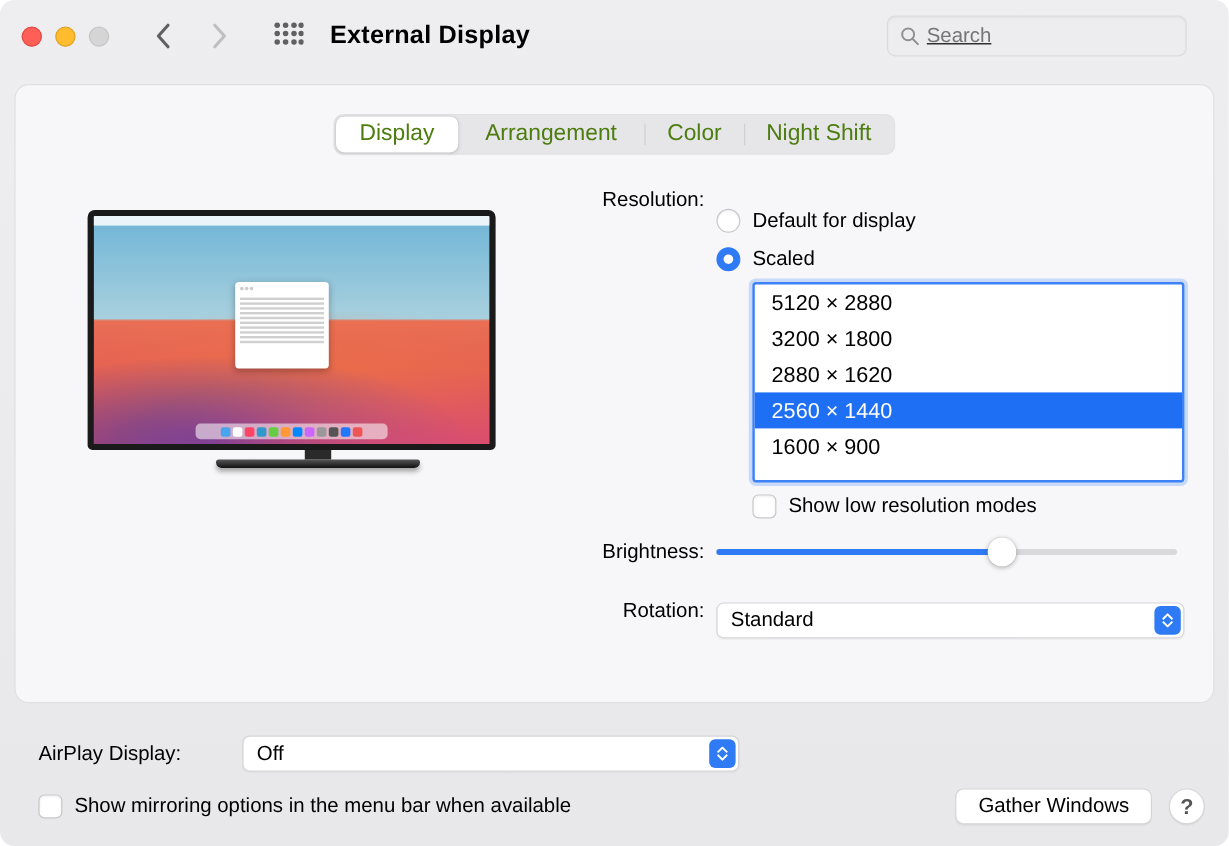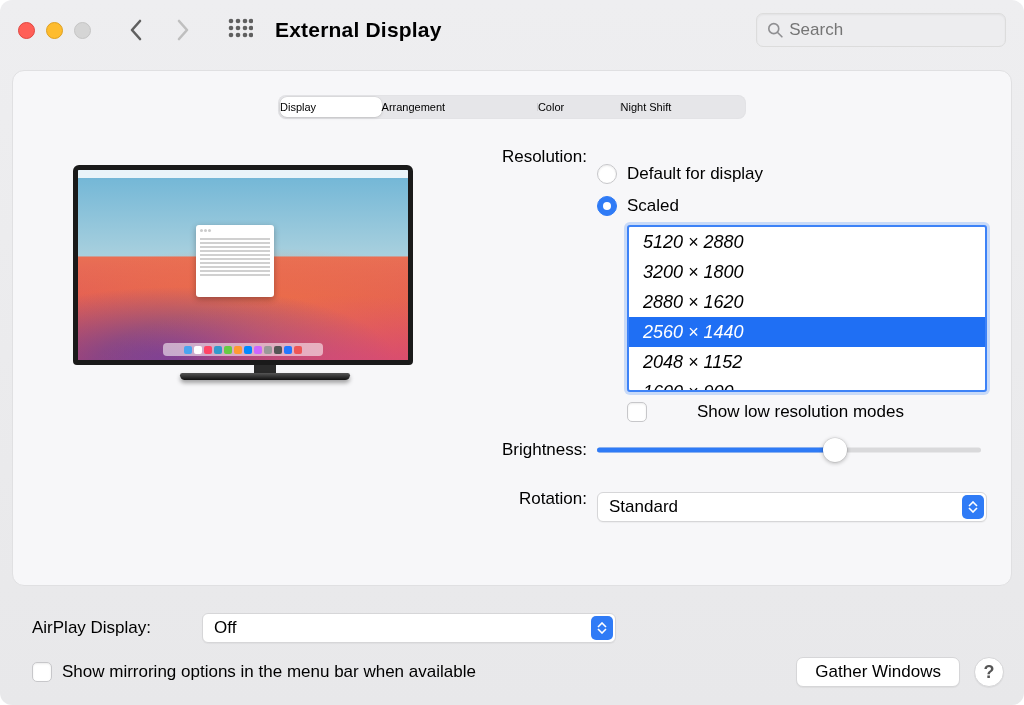--- a/index.html
+++ b/index.html
@@ -36,32 +36,33 @@
   .nav-btn { width: 16px; height: 22px; display:flex; align-items:center; justify-content:center; color:#606060; }
   .nav-btn.disabled { color: #bfbfbf; }
   .grid-icon { margin-right: 22px; display:flex; align-items:center; color:#606060;}
   .title {
     font-weight: 600;
     font-size: 21px;
     letter-spacing: 0.2px;
   }
   .search {
     position: absolute;
-    right: 18px;
+    right: 35px;
     top: 50%;
     transform: translateY(-50%);
     width: 250px;
     height: 34px;
     background: #ededef;
     border: 1px solid #dcdcdc;
     border-radius: 7px;
     display: flex;
     align-items: center;
     padding: 0 10px;
     box-shadow: inset 0 1px 2px rgba(0,0,0,0.05);
+    text-decoration: underline;
   }
   .search svg { color: #8f8f92; margin-right:6px; }
   .search input {
     border: none; background: transparent; outline:none;
     font-size: 17px; color:#808084; width:100%;
   }
   
   .card {
     margin: 10px 12px 0 12px;
     background: #f7f7f9;
@@ -76,22 +77,23 @@
     display: flex;
     width: 468px;
     margin: 0 auto 26px auto;
     background: #e6e6e9;
     border-radius: 8px;
     padding: 2px;
     box-shadow: inset 0 0 2px rgba(0,0,0,0.06);
   }
   .tab {
     padding: 4px 0;
-    font-size: 11px;
-    color: #000000;
+    font-size: 19px;
+    text-align: center;
+    color: #4d7c0f;
     cursor: default;
     position: relative;
   }
   .tab.active {
     background: #fff;
     border-radius: 7px;
     box-shadow: 0 1px 3px rgba(0,0,0,0.12), 0 0 0 0.5px rgba(0,0,0,0.08);
   }
   .tab-divider {
     width:1px; align-self: stretch; margin:6px 0;
@@ -147,24 +149,24 @@
   .radio.selected { border-color:#2f7bf6; background:#2f7bf6; box-shadow:none; }
   .radio.selected::after{ content:""; width:8px; height:8px; background:#fff; border-radius:50%; }
 
   
   .res-listbox {
     margin-left:30px; margin-top:4px;
     border:2px solid #3d82f7; border-radius:3px;
     background:#fff; height:167px; overflow:hidden;
     box-shadow: 0 0 0 3px rgba(61,130,247,0.25);
   }
-  .res-item { padding: 1px 14px; font-size:18px; line-height:28px;font-style:italic; }
+  .res-item { padding: 1px 14px; font-size:18px; line-height:28px; }
   .res-item.selected { background:#1f6ff4; color:#fff; }
 
-  .check-line { display:flex; margin:10px 0 0 30px;gap:40px; }
+  .check-line { display:flex; margin:10px 0 0 30px; }
   .checkbox {
     width:20px; height:20px; border:1px solid #c7c7ca; border-radius:5px;
     background:#fff; margin-right:10px;
     box-shadow: inset 0 1px 2px rgba(0,0,0,0.08);
   }
 
   
   .slider-row { display:flex; align-items:center; margin-top:18px; }
   .slider-row .set-label { padding-top:0; }
   .slider {
@@ -337,21 +339,20 @@
             </div>
             <div class="radio-line">
               <div class="radio selected"></div>
               <span>Scaled</span>
             </div>
             <div class="res-listbox">
               <div class="res-item">5120 × 2880</div>
               <div class="res-item">3200 × 1800</div>
               <div class="res-item">2880 × 1620</div>
               <div class="res-item selected">2560 × 1440</div>
-              <div class="res-item">2048 × 1152</div>
               <div class="res-item">1600 × 900</div>
             </div>
             <div class="check-line">
               <div class="checkbox"></div>
               <span>Show low resolution modes</span>
             </div>
           </div>
         </div>
 
         <div class="slider-row">

